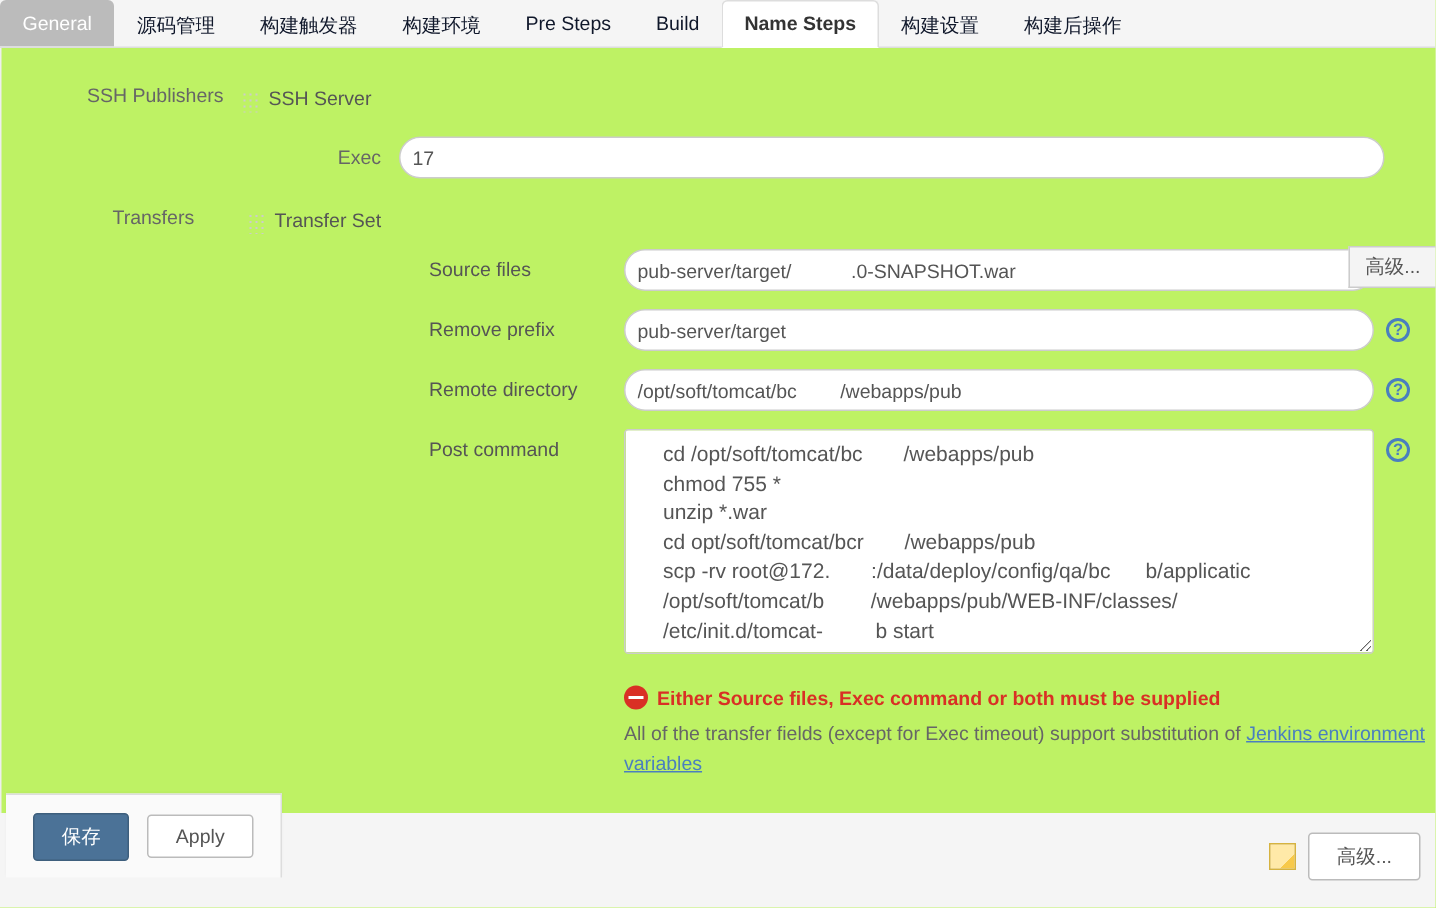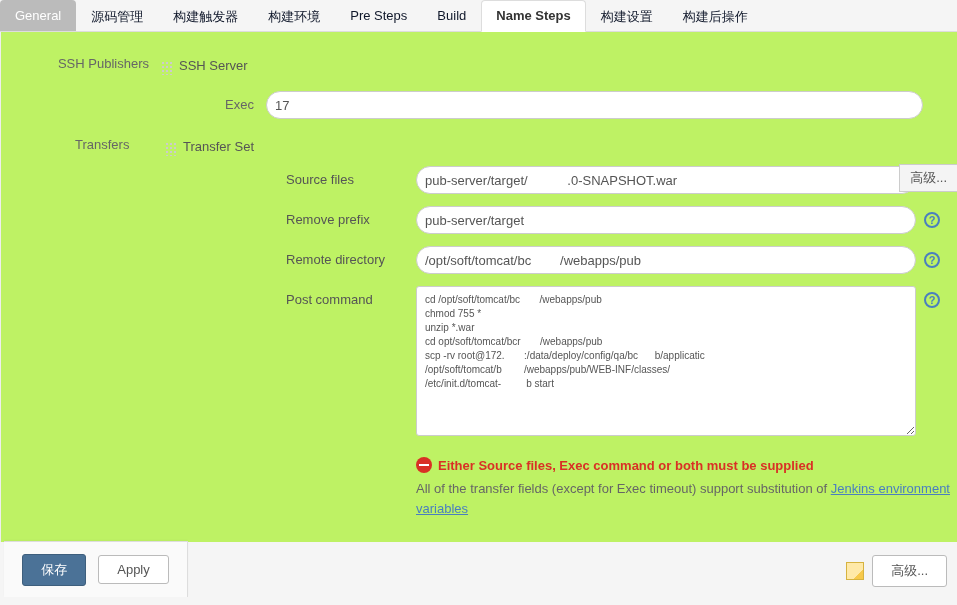--- a/index.html
+++ b/index.html
@@ -105,22 +105,22 @@
   margin-bottom: 12px;
 }
 .transfer-row input.textfield {
   width: 500px;
 }
 textarea.execfield {
   width: 500px;
   height: 150px;
   border: 1px solid #ccc;
   border-radius: 3px;
-  padding: 6px 8px;
-  font-size: 10px;
+  padding: 6px 25px;
+  font-size: 14px;
   font-family: Arial, sans-serif;
   color: #555;
   resize: both;
   line-height: 1.4;
   white-space: pre;
 }
 .help-icon {
   width: 16px;
   height: 16px;
   border-radius: 50%;
@@ -185,21 +185,21 @@
   margin-left: 130px;
   margin-top: 6px;
   color: #666;
   font-size: 13px;
   line-height: 1.5;
 }
 .hint-text a { color: #4a7fbf; text-decoration: underline; }
 .bottom-bar {
   position: absolute;
   left: 4px;
-  bottom: 8px;
+  bottom: 20px;
   width: 184px;
   height: 56px;
   background: #fafafa;
   border: 1px solid #ddd;
   border-bottom: none;
   border-left: none;
   display: flex;
   align-items: center;
   justify-content: center;
   gap: 12px;

